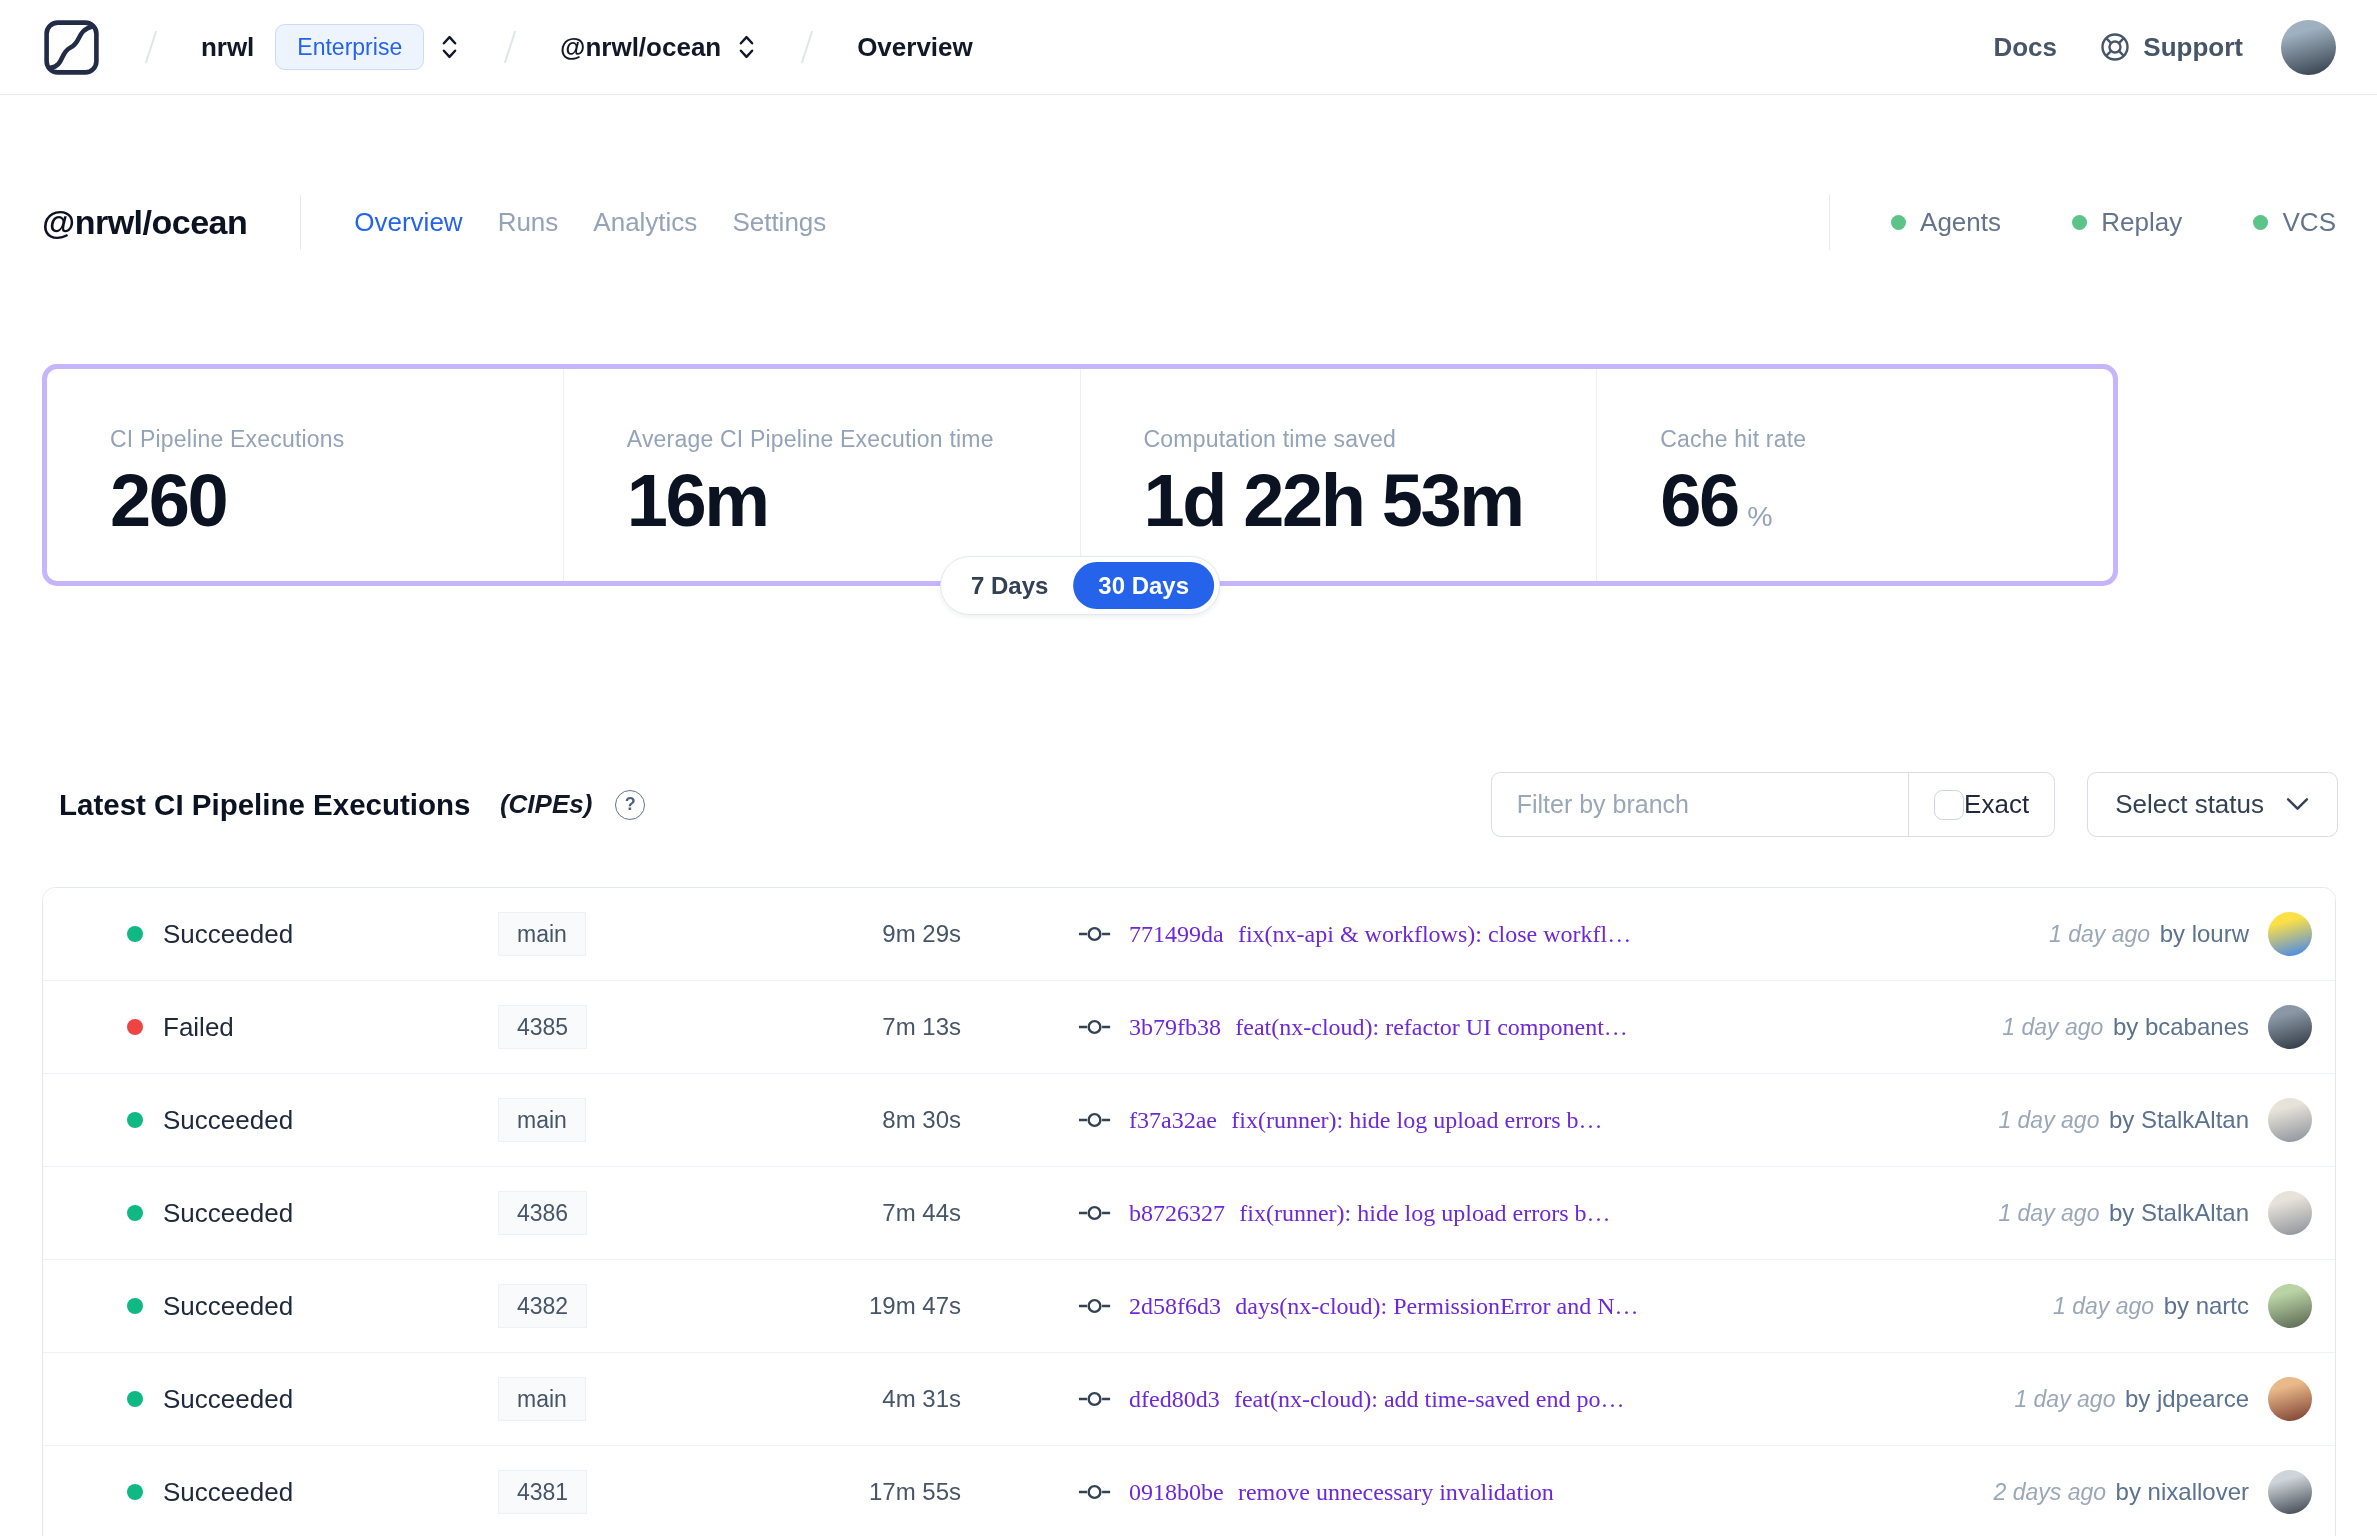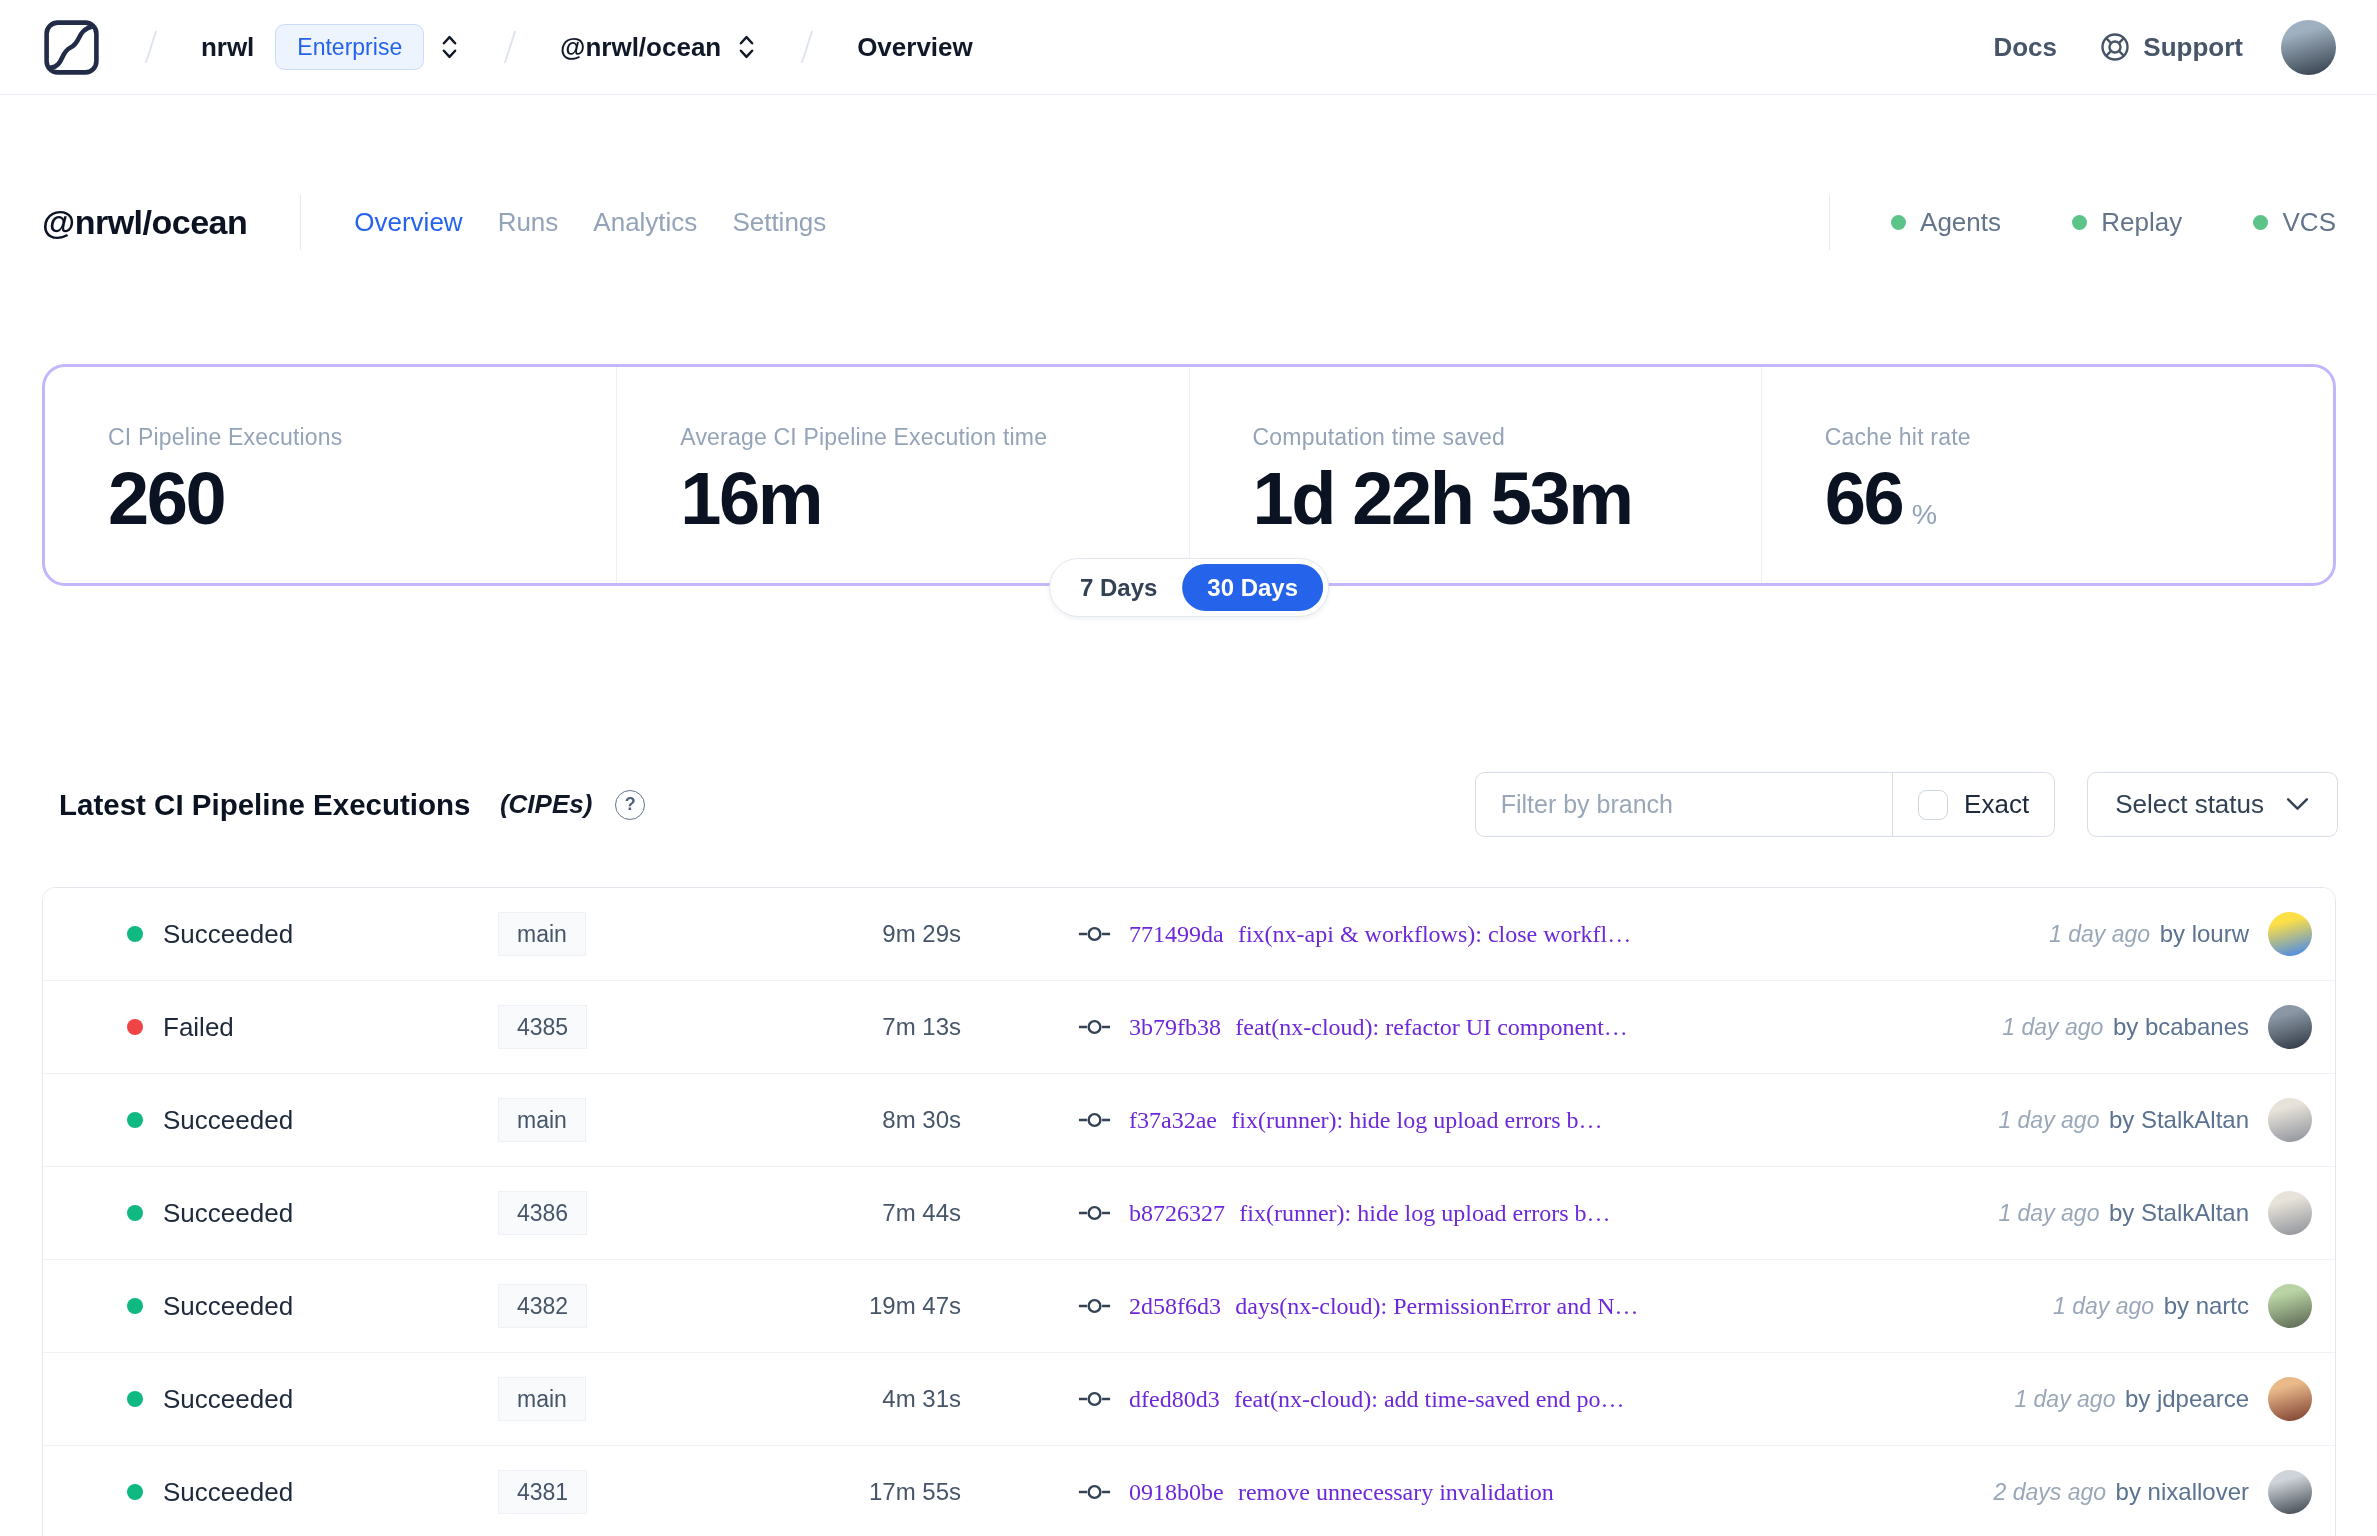--- a/index.html
+++ b/index.html
@@ -38,22 +38,22 @@
   .tab.active{color:var(--accent,#2563eb)}
   .hdr-right{margin-left:auto;display:flex;align-items:center}
   .hdr-right .vdiv{margin:0 0 0 0}
   .indicators{display:flex;align-items:center;gap:71px;margin-left:61px}
   .indicator{display:flex;align-items:center;gap:14.3px;cursor:pointer}
   .ind-dot{width:15px;height:15px;border-radius:50%;background:var(--indicator,#5cc389)}
   .ind-label{font-size:26px;color:#64748b;white-space:nowrap}
 
   
   .stats-card{
-    position:absolute;top:364px;left:42px;width:2294px;height:222px;box-sizing:border-box;
-    border:3px solid #c4b5fd;border-radius:23px;background:#fff;display:flex;
+    position:absolute;top:364px;left:42px;width:2076px;height:222px;box-sizing:border-box;
+    border:5px solid #c4b5fd;border-radius:15px;background:#fff;display:flex;
   }
   .stat-cell{flex:1;box-sizing:border-box;padding:57px 0 0 63px;border-left:1px solid #eceff4}
   .stat-cell:first-child{border-left:none}
   .stat-label{font-size:23px;font-weight:500;color:#94a3b8;letter-spacing:0.2px;white-space:nowrap}
   .stat-value{margin-top:11.4px;font-size:74px;font-weight:700;color:#0b1322;letter-spacing:-2.4px;line-height:1;white-space:nowrap}
   .stat-suffix{font-size:28.5px;font-weight:500;color:#94a3b8;letter-spacing:0;margin-left:9.5px}
   .range-toggle{
     position:absolute;left:50%;bottom:-34px;transform:translateX(-50%);
     background:#fff;border:1px solid #e3e8ef;border-radius:950px;padding:4.8px;
     display:flex;align-items:center;box-shadow:0 1.9px 5.7px rgba(15,23,42,.07);
@@ -72,21 +72,21 @@
   .filter-group{
     margin-left:auto;height:65px;box-sizing:border-box;border:1.4px solid #d7dde6;border-radius:9.5px;
     display:flex;align-items:stretch;background:#fff;overflow:hidden;
   }
   .filter-input{
     width:366px;border:none;outline:none;padding:0 25px;font-size:25px;color:#1e293b;
     font-family:"Liberation Sans",sans-serif;background:transparent;
   }
   .filter-input::placeholder{color:#9aa7b8}
   .filter-div{width:1.4px;background:#d7dde6}
-  .exact-wrap{display:flex;align-items:center;gap:16px;padding:0 25px;cursor:pointer}
+  .exact-wrap{display:flex;align-items:center;padding:0 25px;cursor:pointer}
   .checkbox{width:30px;height:30px;box-sizing:border-box;border:1.9px solid #ccd4de;border-radius:8.6px;background:#fff}
   .exact-label{font-size:26px;font-weight:500;color:#1e293b;white-space:nowrap}
   .status-select{
     margin-left:32px;height:65px;box-sizing:border-box;border:1.4px solid #d7dde6;border-radius:9.5px;
     background:#fff;display:flex;align-items:center;gap:21px;padding:0 27px;cursor:pointer;
   }
   .status-select-label{font-size:26px;font-weight:500;color:#334155;white-space:nowrap}
 
   
   .table-card{

